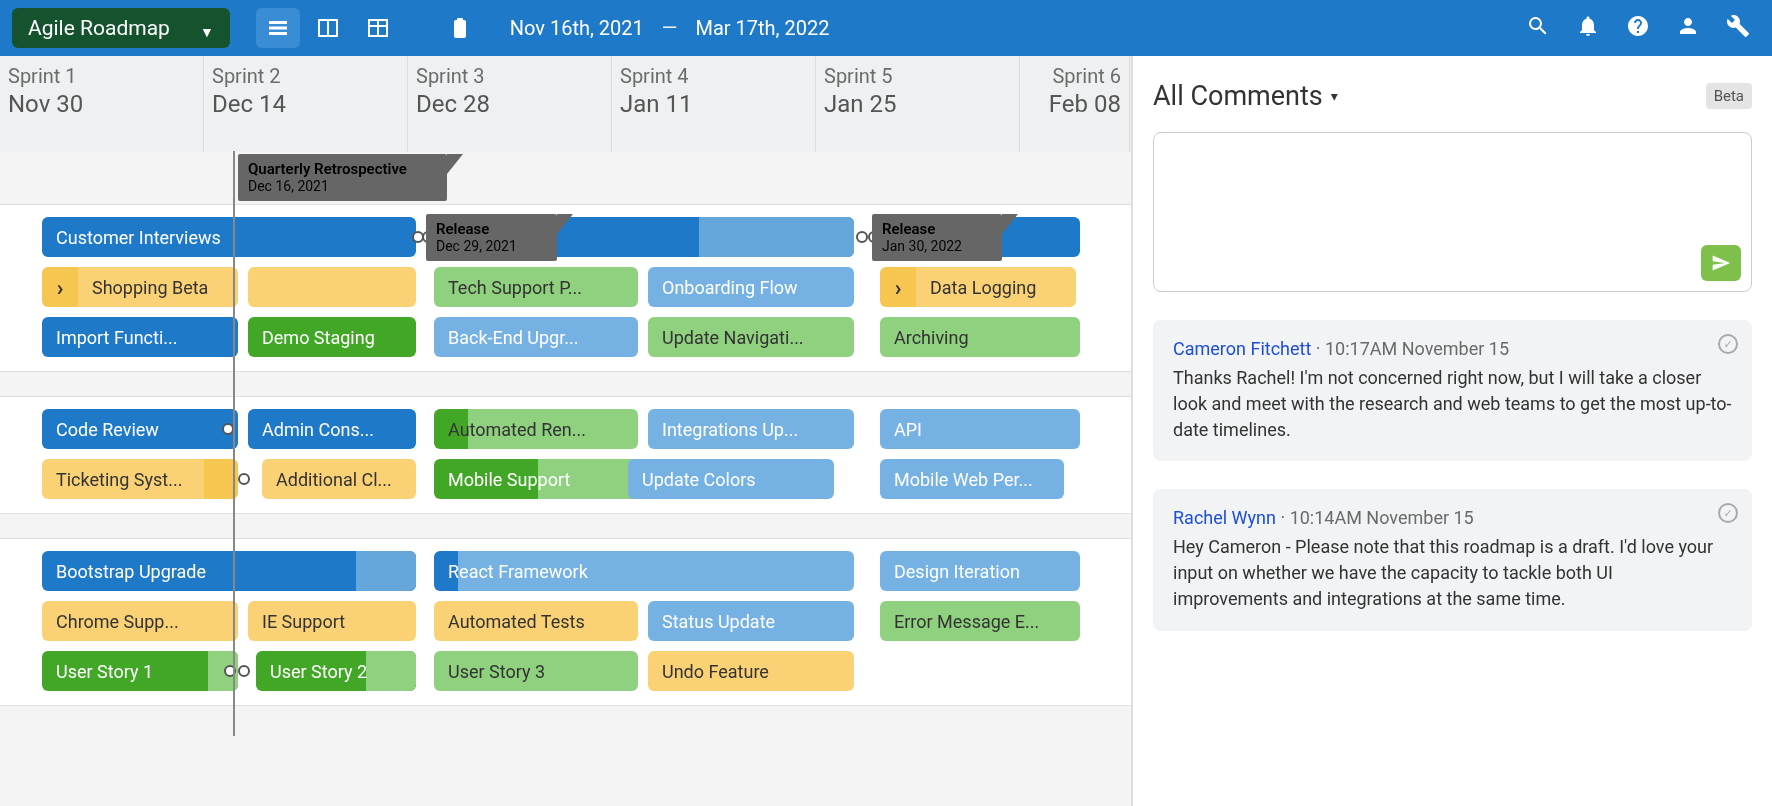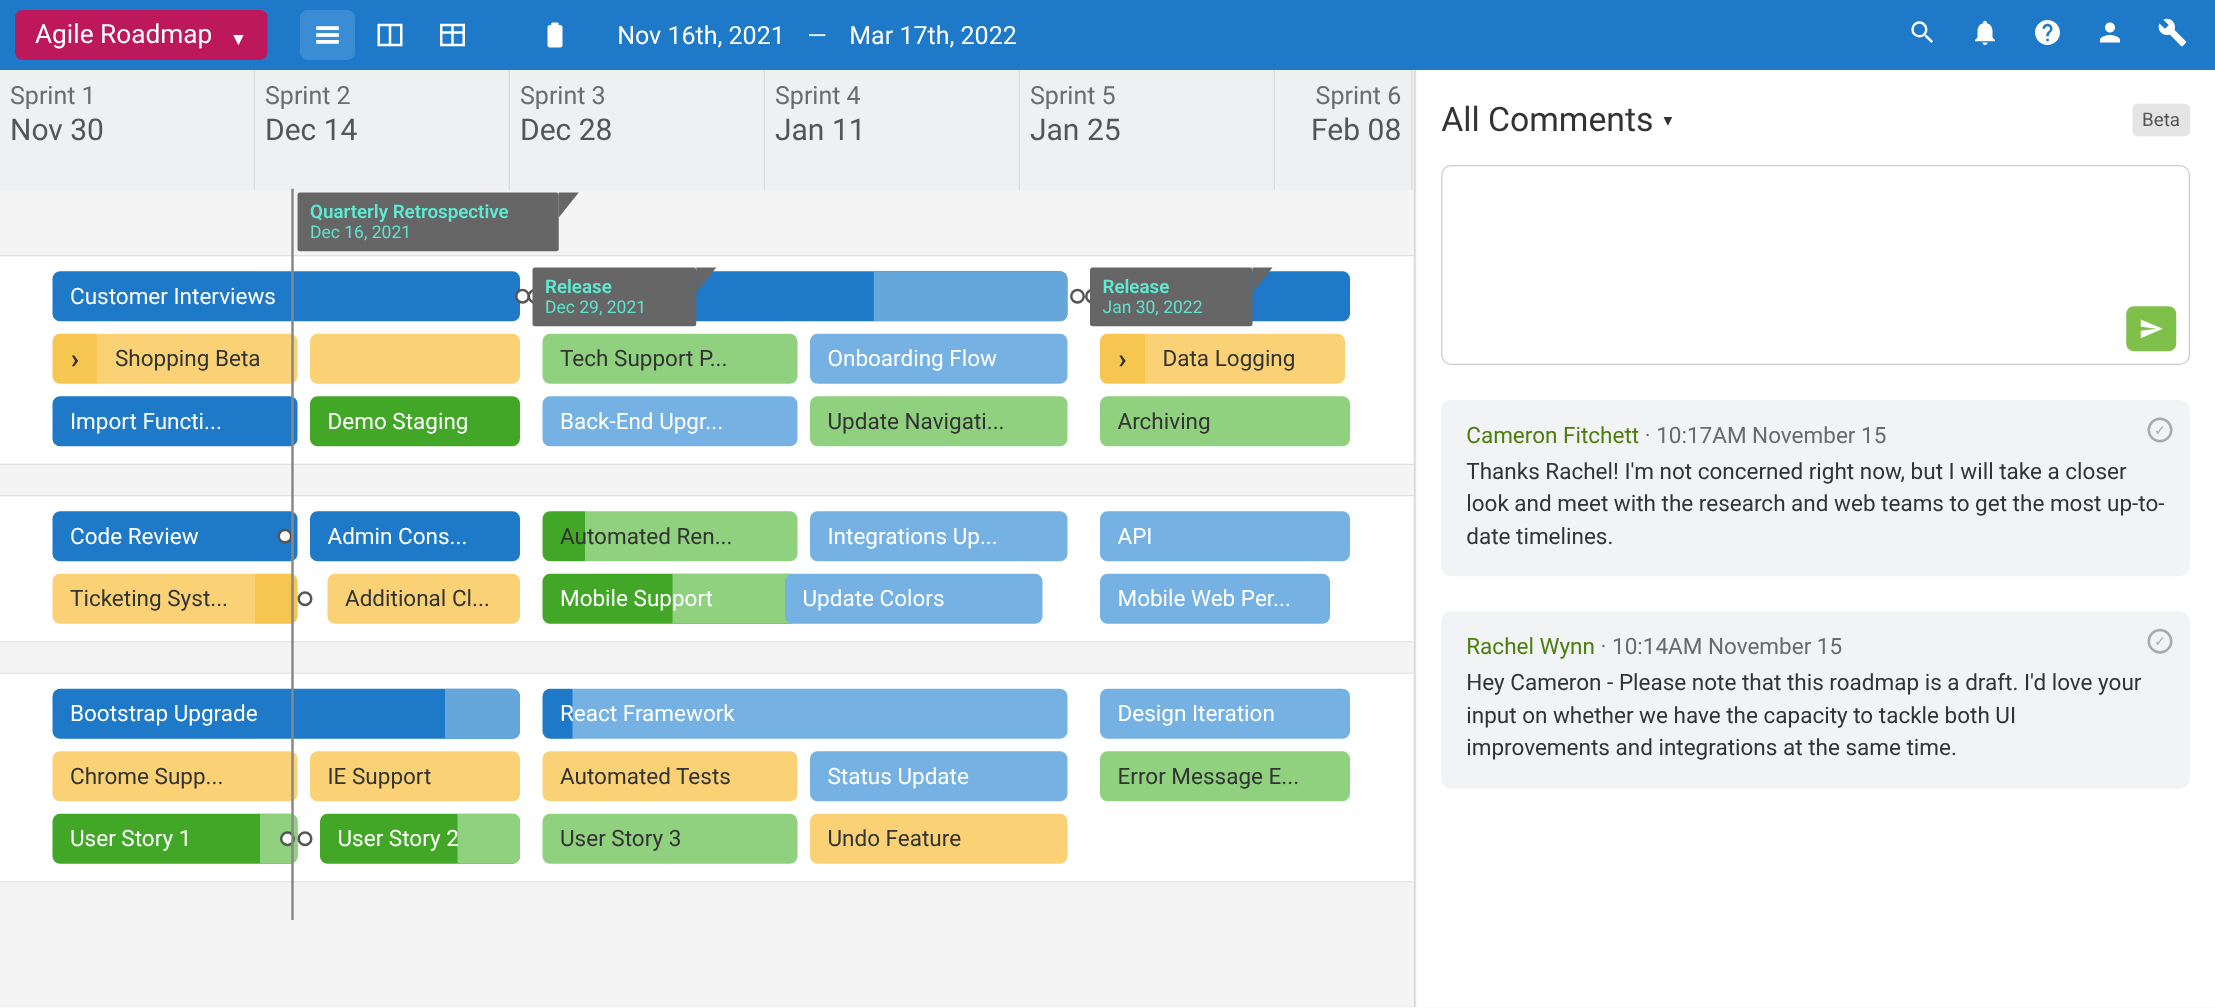--- a/index.html
+++ b/index.html
@@ -1,20 +1,20 @@
 <!DOCTYPE html>
 <html><head>
 <meta charset="utf-8">
 <style>
 * { box-sizing: border-box; margin: 0; padding: 0; }
 body { font-family: -apple-system, BlinkMacSystemFont, "Segoe UI", Roboto, Helvetica, Arial, sans-serif; background: #fff; width: 1772px; height: 806px; overflow: hidden; position: relative; }
 
 
 .toolbar { height: 56px; background: #1e79c8; display: flex; align-items: center; color: #fff; padding: 0 12px; gap: 8px; }
-.tb-roadmap { background: #be185d; border-radius: 6px; padding: 8px 16px; display: flex; align-items: flex-end; gap: 14px; font-size: 21px; }
+.tb-roadmap { background: #14532d; border-radius: 6px; padding: 8px 16px; display: flex; align-items: flex-end; gap: 30px; font-size: 21px; }
 .tb-roadmap .chev { font-size: 14px; }
 .tb-group { display: flex; gap: 6px; margin-left: 18px; }
 .tb-btn { width: 44px; height: 40px; border-radius: 6px; display: flex; align-items: center; justify-content: center; }
 .tb-btn.active { background: #3a8dd4; }
 .tb-btn svg { width: 24px; height: 24px; fill: #fff; }
 .tb-clip { margin-left: 30px; }
 .tb-dates { margin-left: 20px; font-size: 20px; display: flex; gap: 18px; align-items: center; }
 .tb-dash { opacity: .9; }
 .tb-right { margin-left: auto; display: flex; gap: 26px; align-items: center; padding-right: 10px; }
 .tb-right svg { width: 24px; height: 24px; fill: #fff; }
@@ -27,21 +27,21 @@
 
 .sprint-header { display: flex; height: 96px; background: #eef0f1; }
 .sprint-col { flex: 0 0 204px; padding: 8px 8px; border-right: 1px solid #dcdcdc; position: relative; }
 .sprint-col .sname { color: #6c6c6c; font-size: 20px; }
 .sprint-col .sdate { color: #555; font-size: 24px; margin-top: 2px; }
 
 
 .vline { position: absolute; top: 95px; bottom: 70px; width: 2px; background: #888; left: 233px; z-index: 5; }
 
 
-.marker { position: absolute; background: #666; color: #5eead4; border-radius: 2px; padding: 6px 40px 6px 10px; font-size: 15px; line-height: 1.2; z-index: 6; }
+.marker { position: absolute; background: #666; color: #000000; border-radius: 2px; padding: 6px 40px 6px 10px; font-size: 15px; line-height: 1.2; z-index: 6; }
 .marker::after { content: ""; position: absolute; right: -16px; top: 0; border-top: 20px solid #666; border-right: 16px solid transparent; }
 .marker .mt { font-weight: 600; }
 .marker .md { font-size: 14px; opacity: .95; }
 
 
 .lanes { position: absolute; top: 96px; left: 0; right: 0; bottom: 0; }
 .lane-group { background: #fff; border-top: 1px solid #e0e0e0; border-bottom: 1px solid #e0e0e0; padding: 8px 0; margin-bottom: 24px; position: relative; }
 .row { height: 50px; position: relative; }
 
 .card { position: absolute; top: 4px; height: 40px; border-radius: 6px; display: flex; align-items: center; padding: 0 14px; font-size: 18px; color: #333; overflow: hidden; white-space: nowrap; }
@@ -60,21 +60,21 @@
 
 .c-head { display: flex; align-items: center; justify-content: space-between; }
 .c-title { font-size: 27px; color: #333; display: flex; align-items: center; gap: 8px; }
 .c-title .chev { font-size: 14px; }
 .beta { background: #e4e4e4; color: #555; font-size: 15px; padding: 4px 8px; border-radius: 4px; }
 .c-input { border: 1px solid #ccc; border-radius: 8px; height: 160px; margin-top: 20px; position: relative; }
 .c-send { position: absolute; right: 10px; bottom: 10px; width: 40px; height: 36px; background: #7fc04b; border-radius: 6px; display: flex; align-items: center; justify-content: center; }
 .c-send svg { width: 20px; height: 20px; fill: #fff; }
 .c-item { background: #f1f3f4; border-radius: 8px; padding: 18px 20px; margin-top: 28px; position: relative; }
 .c-meta { color: #6a6a6a; font-size: 18px; margin-bottom: 6px; }
-.c-meta .author { color: #4d7c0f; }
+.c-meta .author { color: #1d4ed8; }
 .c-body { color: #333; font-size: 18px; line-height: 1.45; }
 .c-check { position: absolute; top: 14px; right: 14px; width: 20px; height: 20px; border: 2px solid #aaa; border-radius: 50%; display: flex; align-items: center; justify-content: center; font-size: 11px; color: #aaa; }
 </style>
 </head>
 <body>
 
 <div class="toolbar">
   <div class="tb-roadmap">
     <span>Agile Roadmap</span>
     <span class="chev">▼</span>

